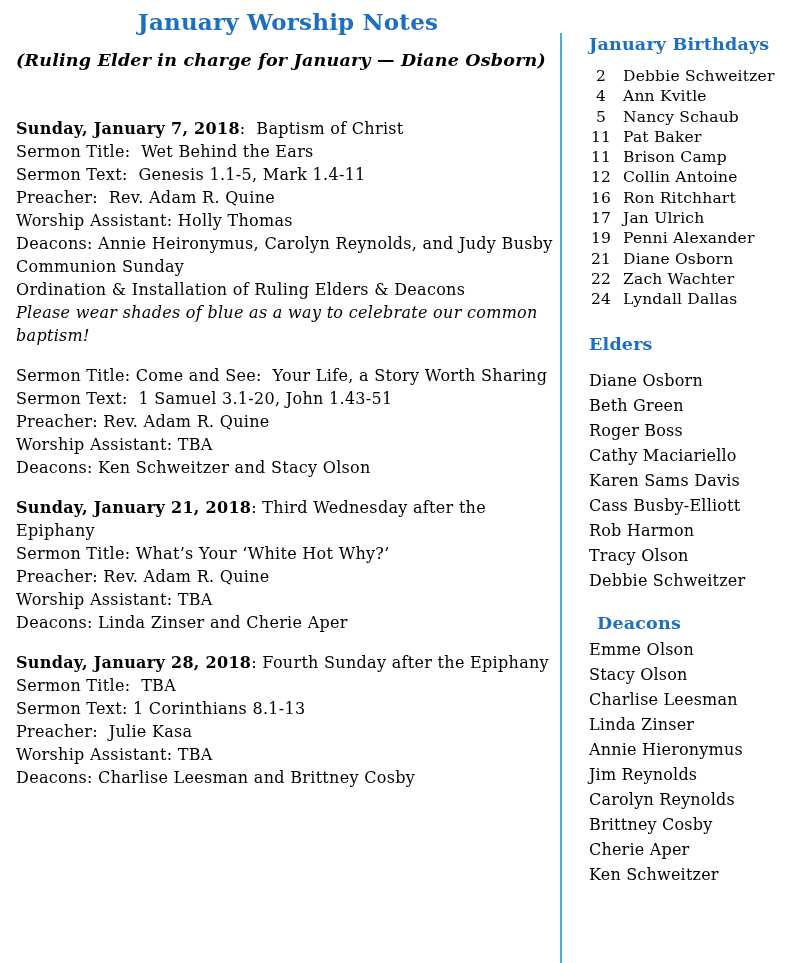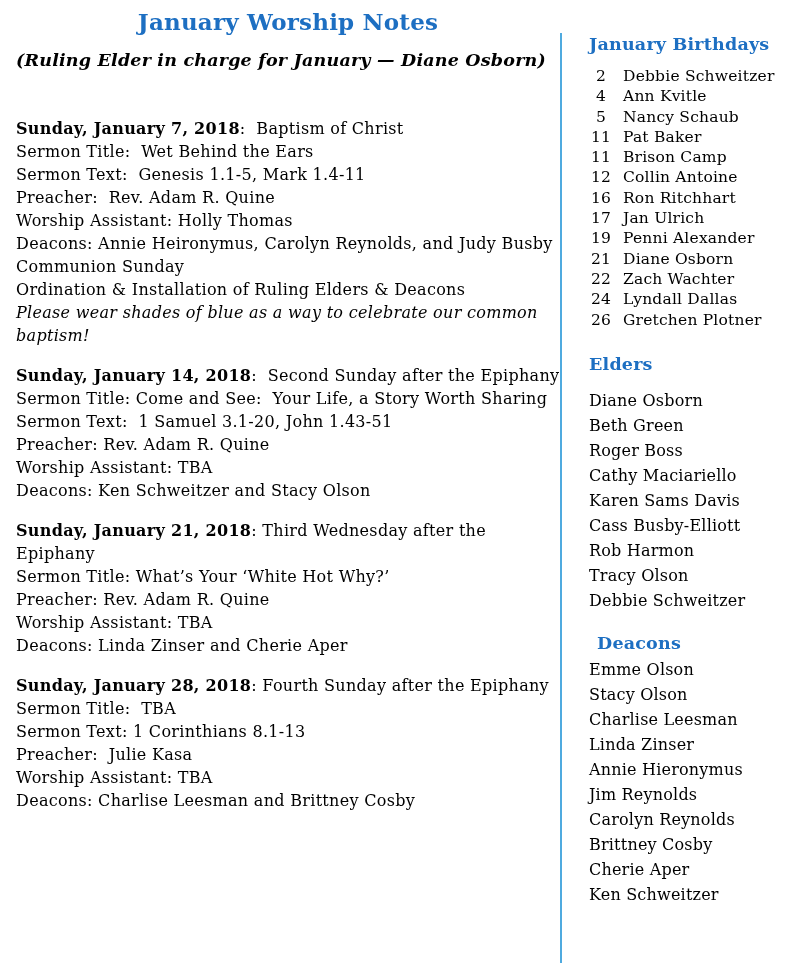--- a/index.html
+++ b/index.html
@@ -90,21 +90,20 @@
           <p class="line">Sermon Title:  Wet Behind the Ears</p>
           <p class="line">Sermon Text:  Genesis 1.1-5, Mark 1.4-11</p>
           <p class="line">Preacher:  Rev. Adam R. Quine</p>
           <p class="line">Worship Assistant: Holly Thomas</p>
           <p class="line">Deacons: Annie Heironymus, Carolyn Reynolds, and Judy Busby</p>
           <p class="line">Communion Sunday</p>
           <p class="line">Ordination &amp; Installation of Ruling Elders &amp; Deacons</p>
           <p class="line note">Please wear shades of blue as a way to celebrate our common baptism!</p>
         </section>
         <section class="service">
-          <p class="line"><b>Sunday, January 14, 2018</b><span>:  Second Sunday after the Epiphany</span></p>
           <p class="line">Sermon Title: Come and See:  Your Life, a Story Worth Sharing</p>
           <p class="line">Sermon Text:  1 Samuel 3.1-20, John 1.43-51</p>
           <p class="line">Preacher: Rev. Adam R. Quine</p>
           <p class="line">Worship Assistant: TBA</p>
           <p class="line">Deacons: Ken Schweitzer and Stacy Olson</p>
         </section>
         <section class="service">
           <p class="line"><b>Sunday, January 21, 2018</b><span>: Third Wednesday after the Epiphany</span></p>
           <p class="line">Sermon Title: What’s Your ‘White Hot Why?’</p>
           <p class="line">Preacher: Rev. Adam R. Quine</p>
@@ -167,24 +166,20 @@
           <span class="b-day">21</span>
           <span class="b-name">Diane Osborn</span>
         </div>
         <div class="b-row">
           <span class="b-day">22</span>
           <span class="b-name">Zach Wachter</span>
         </div>
         <div class="b-row">
           <span class="b-day">24</span>
           <span class="b-name">Lyndall Dallas</span>
-        </div>
-        <div class="b-row">
-          <span class="b-day">26</span>
-          <span class="b-name">Gretchen Plotner</span>
         </div>
       </div>
 
     <h2 class="side-heading elders-heading">Elders</h2>
     <div class="elders-list">
         <p class="name-row">Diane Osborn</p>
         <p class="name-row">Beth Green</p>
         <p class="name-row">Roger Boss</p>
         <p class="name-row">Cathy Maciariello</p>
         <p class="name-row">Karen Sams Davis</p>

